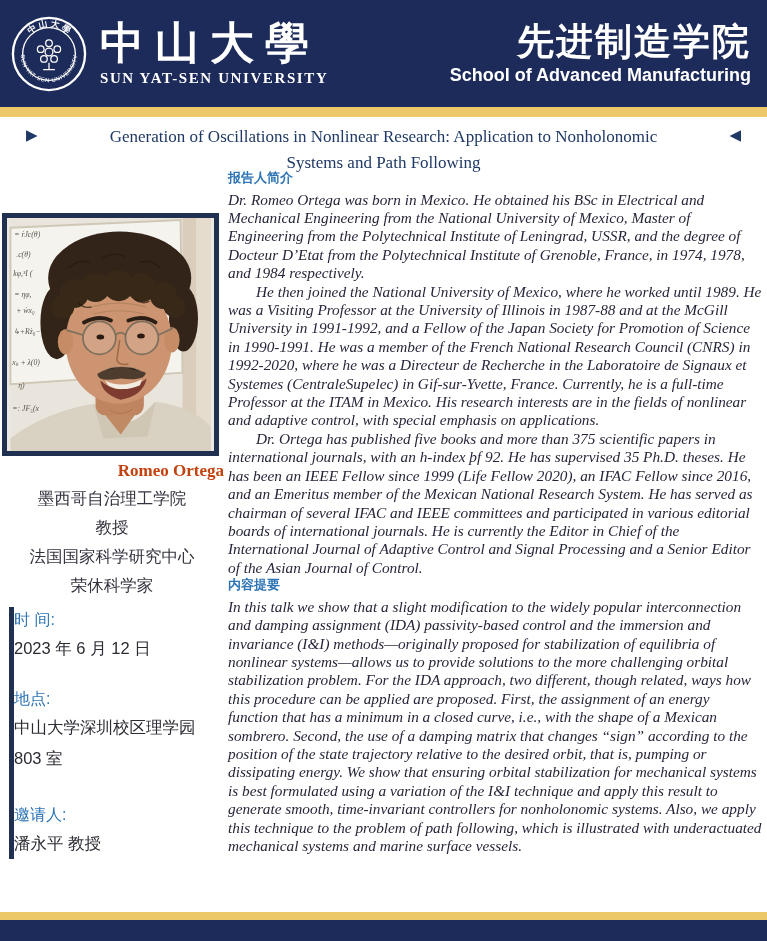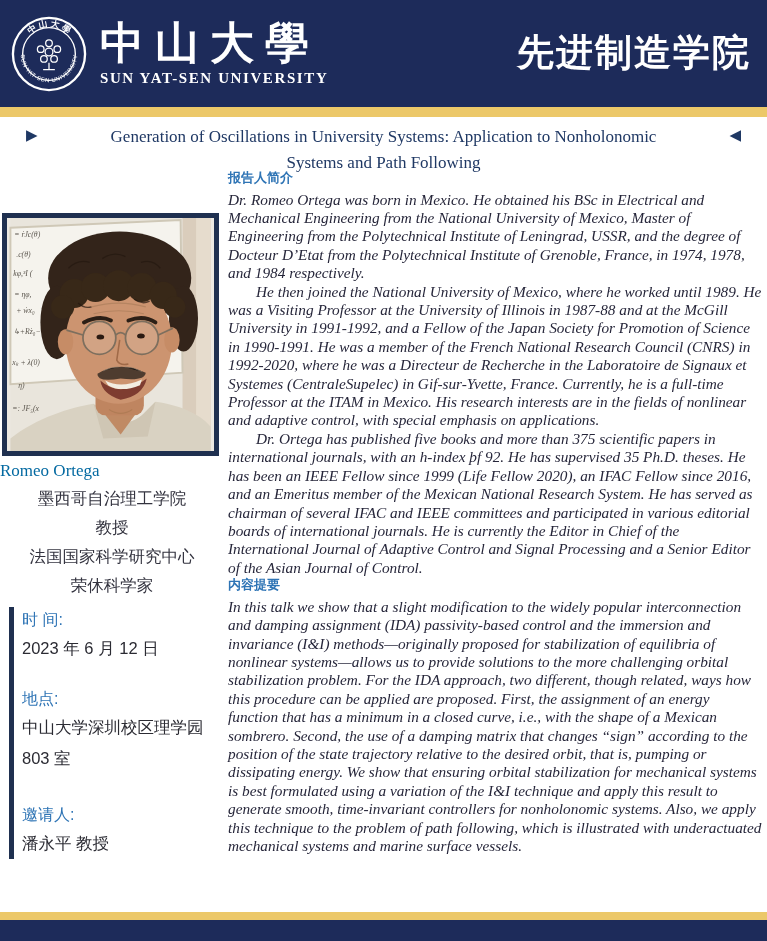--- a/index.html
+++ b/index.html
@@ -54,29 +54,29 @@
   .tri-right { right:26px; }
 
   
   .left-col { position:absolute; top:180px; left:0; width:224px; }
   .photo-frame {
     margin:33px 0 0 2px; width:217px; height:243px;
     border:5px solid #1f3050; box-sizing:border-box; background:#ece9e2;
   }
   .photo-frame svg { display:block; width:100%; height:100%; }
   .caption-name {
-    margin-top:5px; text-align:left; font-size:17px; color:#0369a1;
+    margin-top:5px; text-align:right; font-size:17px; color:#c2410c;font-weight:bold;
   }
   .caption-lines {
     margin-top:3px; text-align:center;
     font-family:"Liberation Sans", sans-serif;
     font-size:16.5px; line-height:29px; color:#33333f;
   }
   .info-block {
-    margin:7px 0 8px 9px; border-left:5px solid #1f3050; padding-left:8px;
+    margin:7px 0 8px 9px; border-left:5px solid #1f3050; padding-left:0;
     font-family:"Liberation Sans", sans-serif;
   }
   .info-label { color:#2e74b5; font-size:16px; line-height:26px; }
   .info-value { color:#2b2b33; font-size:16.5px; line-height:31px; }
   .gap-s { height:22px; } .gap-m { height:28px; }
 
   
   .right-col { position:absolute; top:170px; left:228px; width:535px; }
   .sec-heading {
     margin:0 0 5px 0; font-family:"Liberation Sans", sans-serif;
@@ -120,28 +120,29 @@
           <path d="M40,49 L40,56 M34,56 L46,56"></path>
         </g>
       </svg>
       <div class="univ-names">
         <div class="univ-cn">中山大學</div>
         <div class="univ-en">SUN YAT-SEN UNIVERSITY</div>
       </div>
     </div>
     <div class="header-right">
       <div class="school-cn">先进制造学院</div>
+      <div class="school-en">School of Advanced Manufacturing</div>
     </div>
   </header>
 
   <div class="gold-stripe gold-top"></div>
 
   <section class="title-block">
     <span class="tri tri-left">▶</span>
-    <h1 class="talk-title"><span>Generation of Oscillations in University Systems: Application to Nonholonomic</span><br><span>Systems and Path Following</span></h1>
+    <h1 class="talk-title"><span>Generation of Oscillations in Nonlinear Research: Application to Nonholonomic</span><br><span>Systems and Path Following</span></h1>
     <span class="tri tri-right">◀</span>
   </section>
 
   <aside class="left-col">
 
     <figure class="photo-frame" style="margin-block:0; margin-inline:0; margin-top:33px; margin-left:2px;">
       <svg viewBox="0 0 207 241" aria-hidden="true">
         <rect x="0" y="0" width="207" height="241" fill="#e9e5dc"></rect>
         <rect x="178" y="0" width="29" height="241" fill="#dacdbc"></rect>
         <rect x="192" y="0" width="15" height="241" fill="#e6dccd"></rect>

